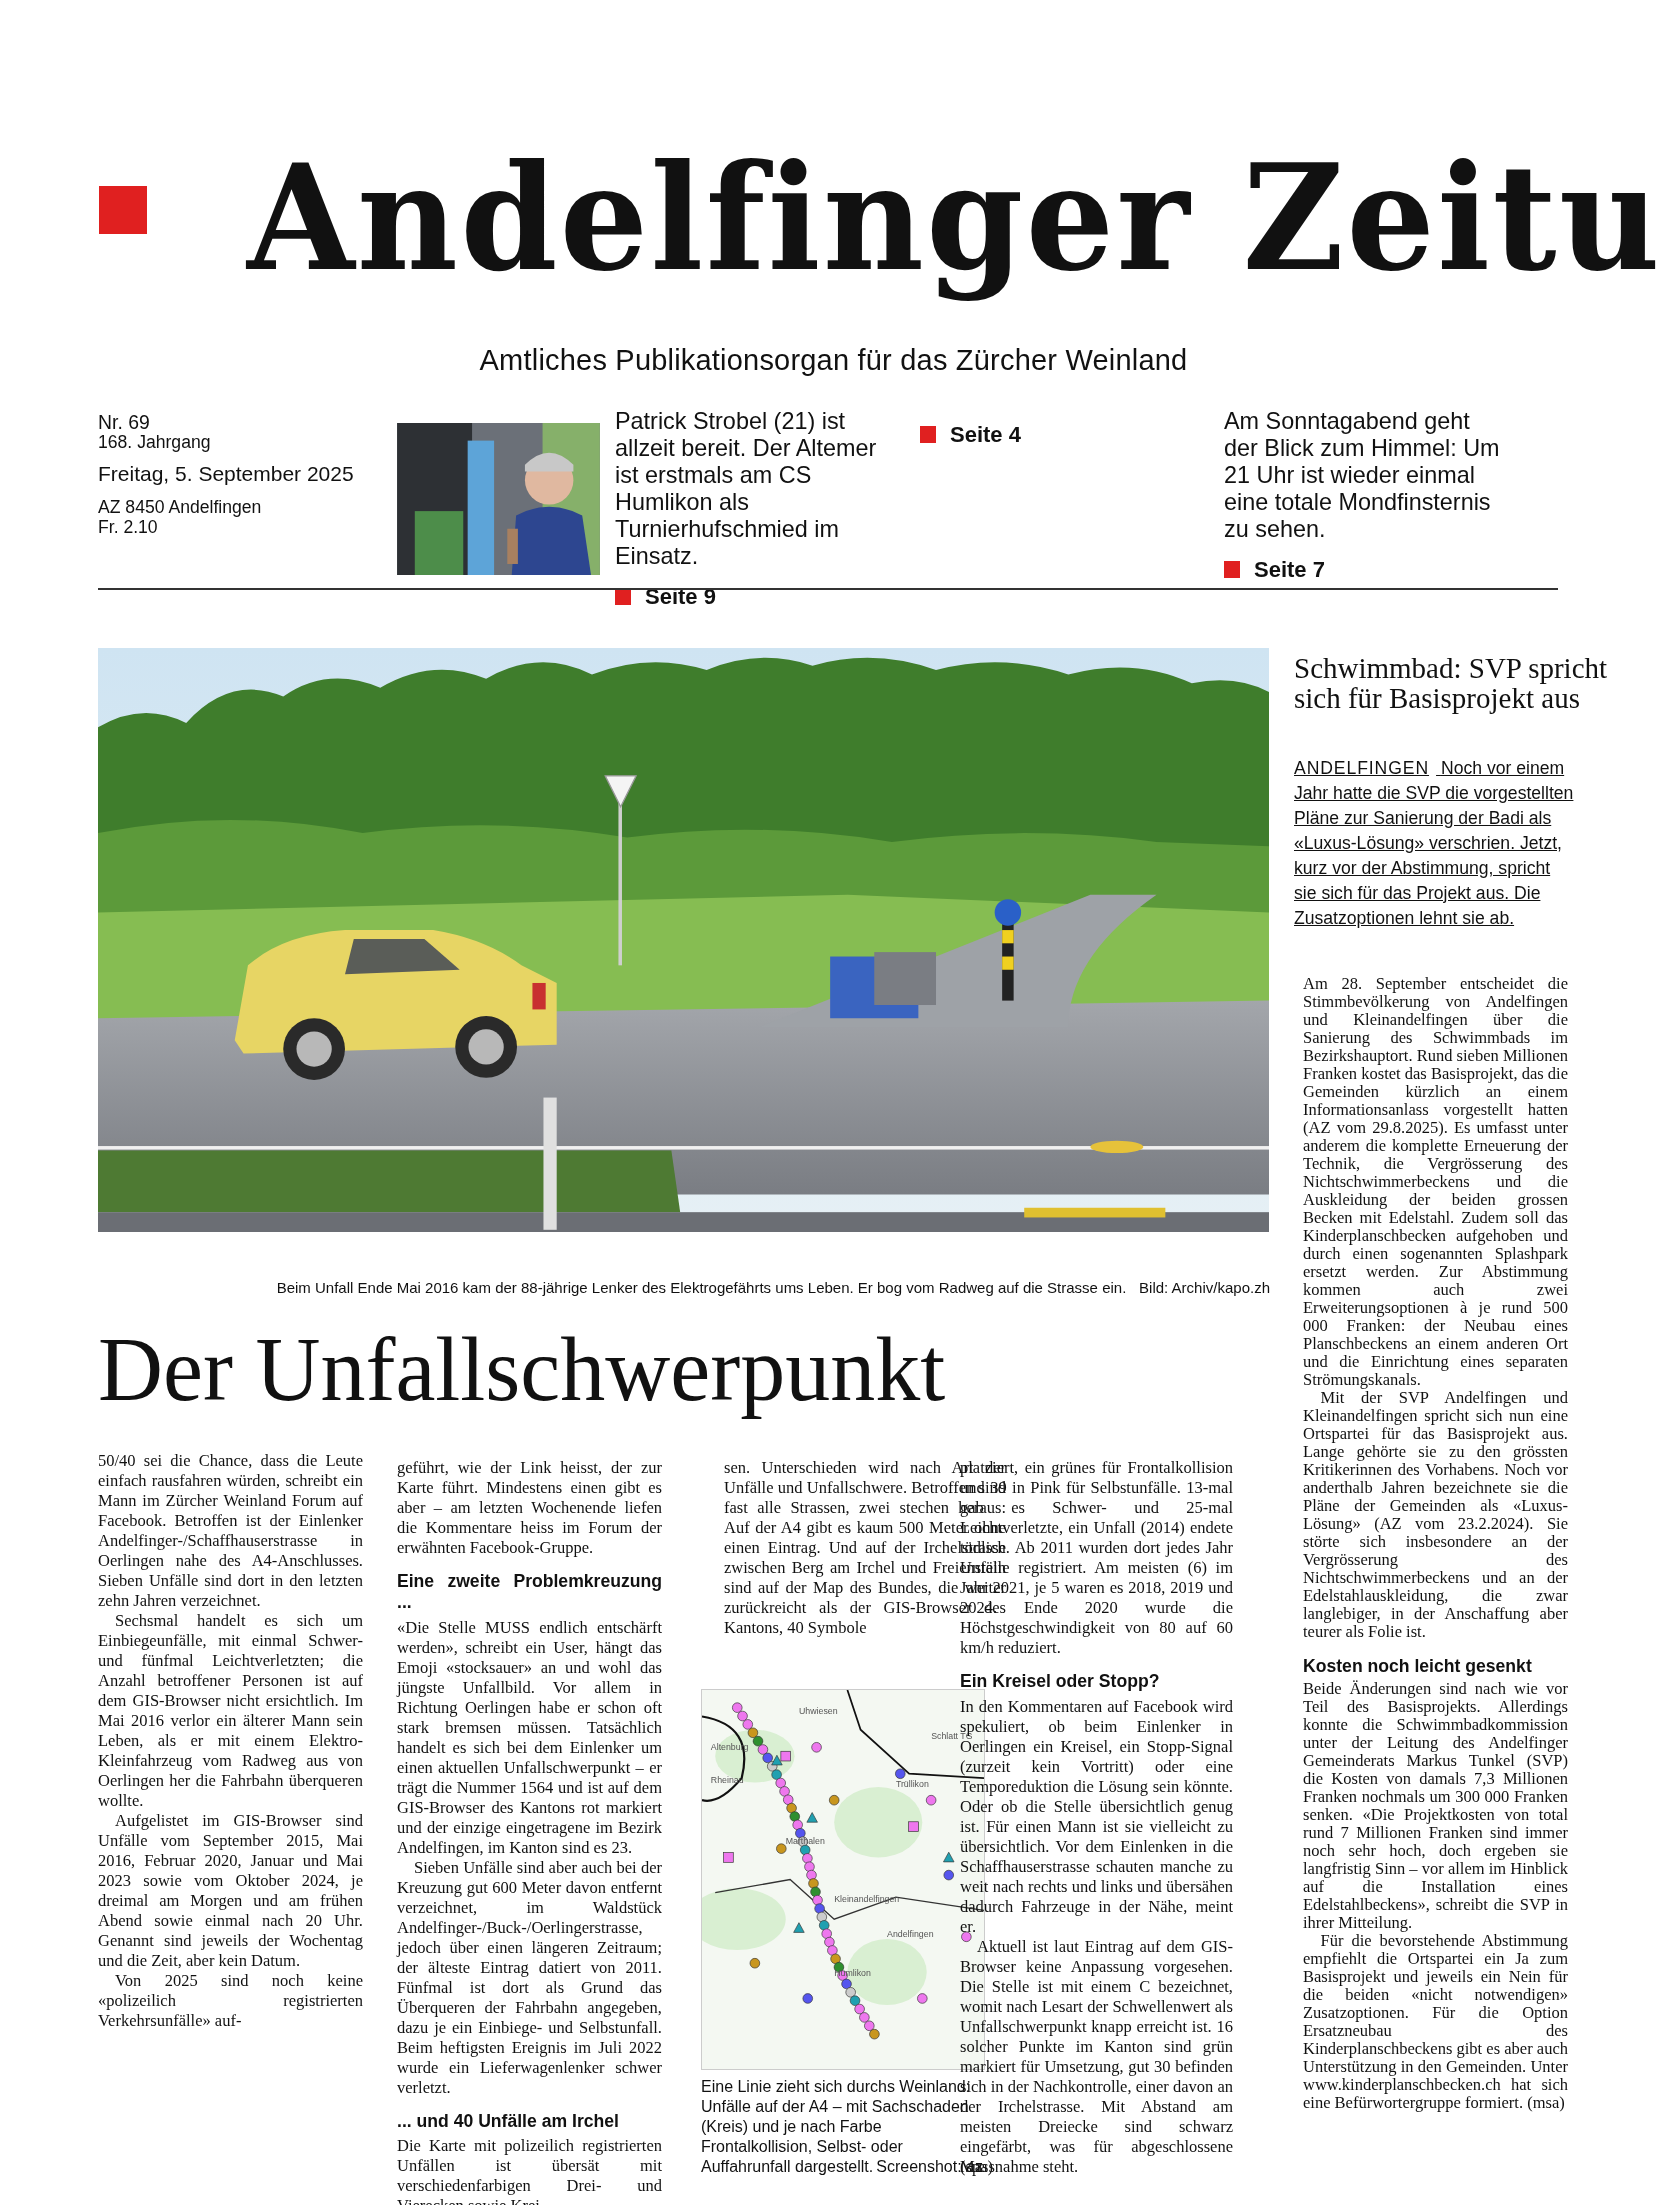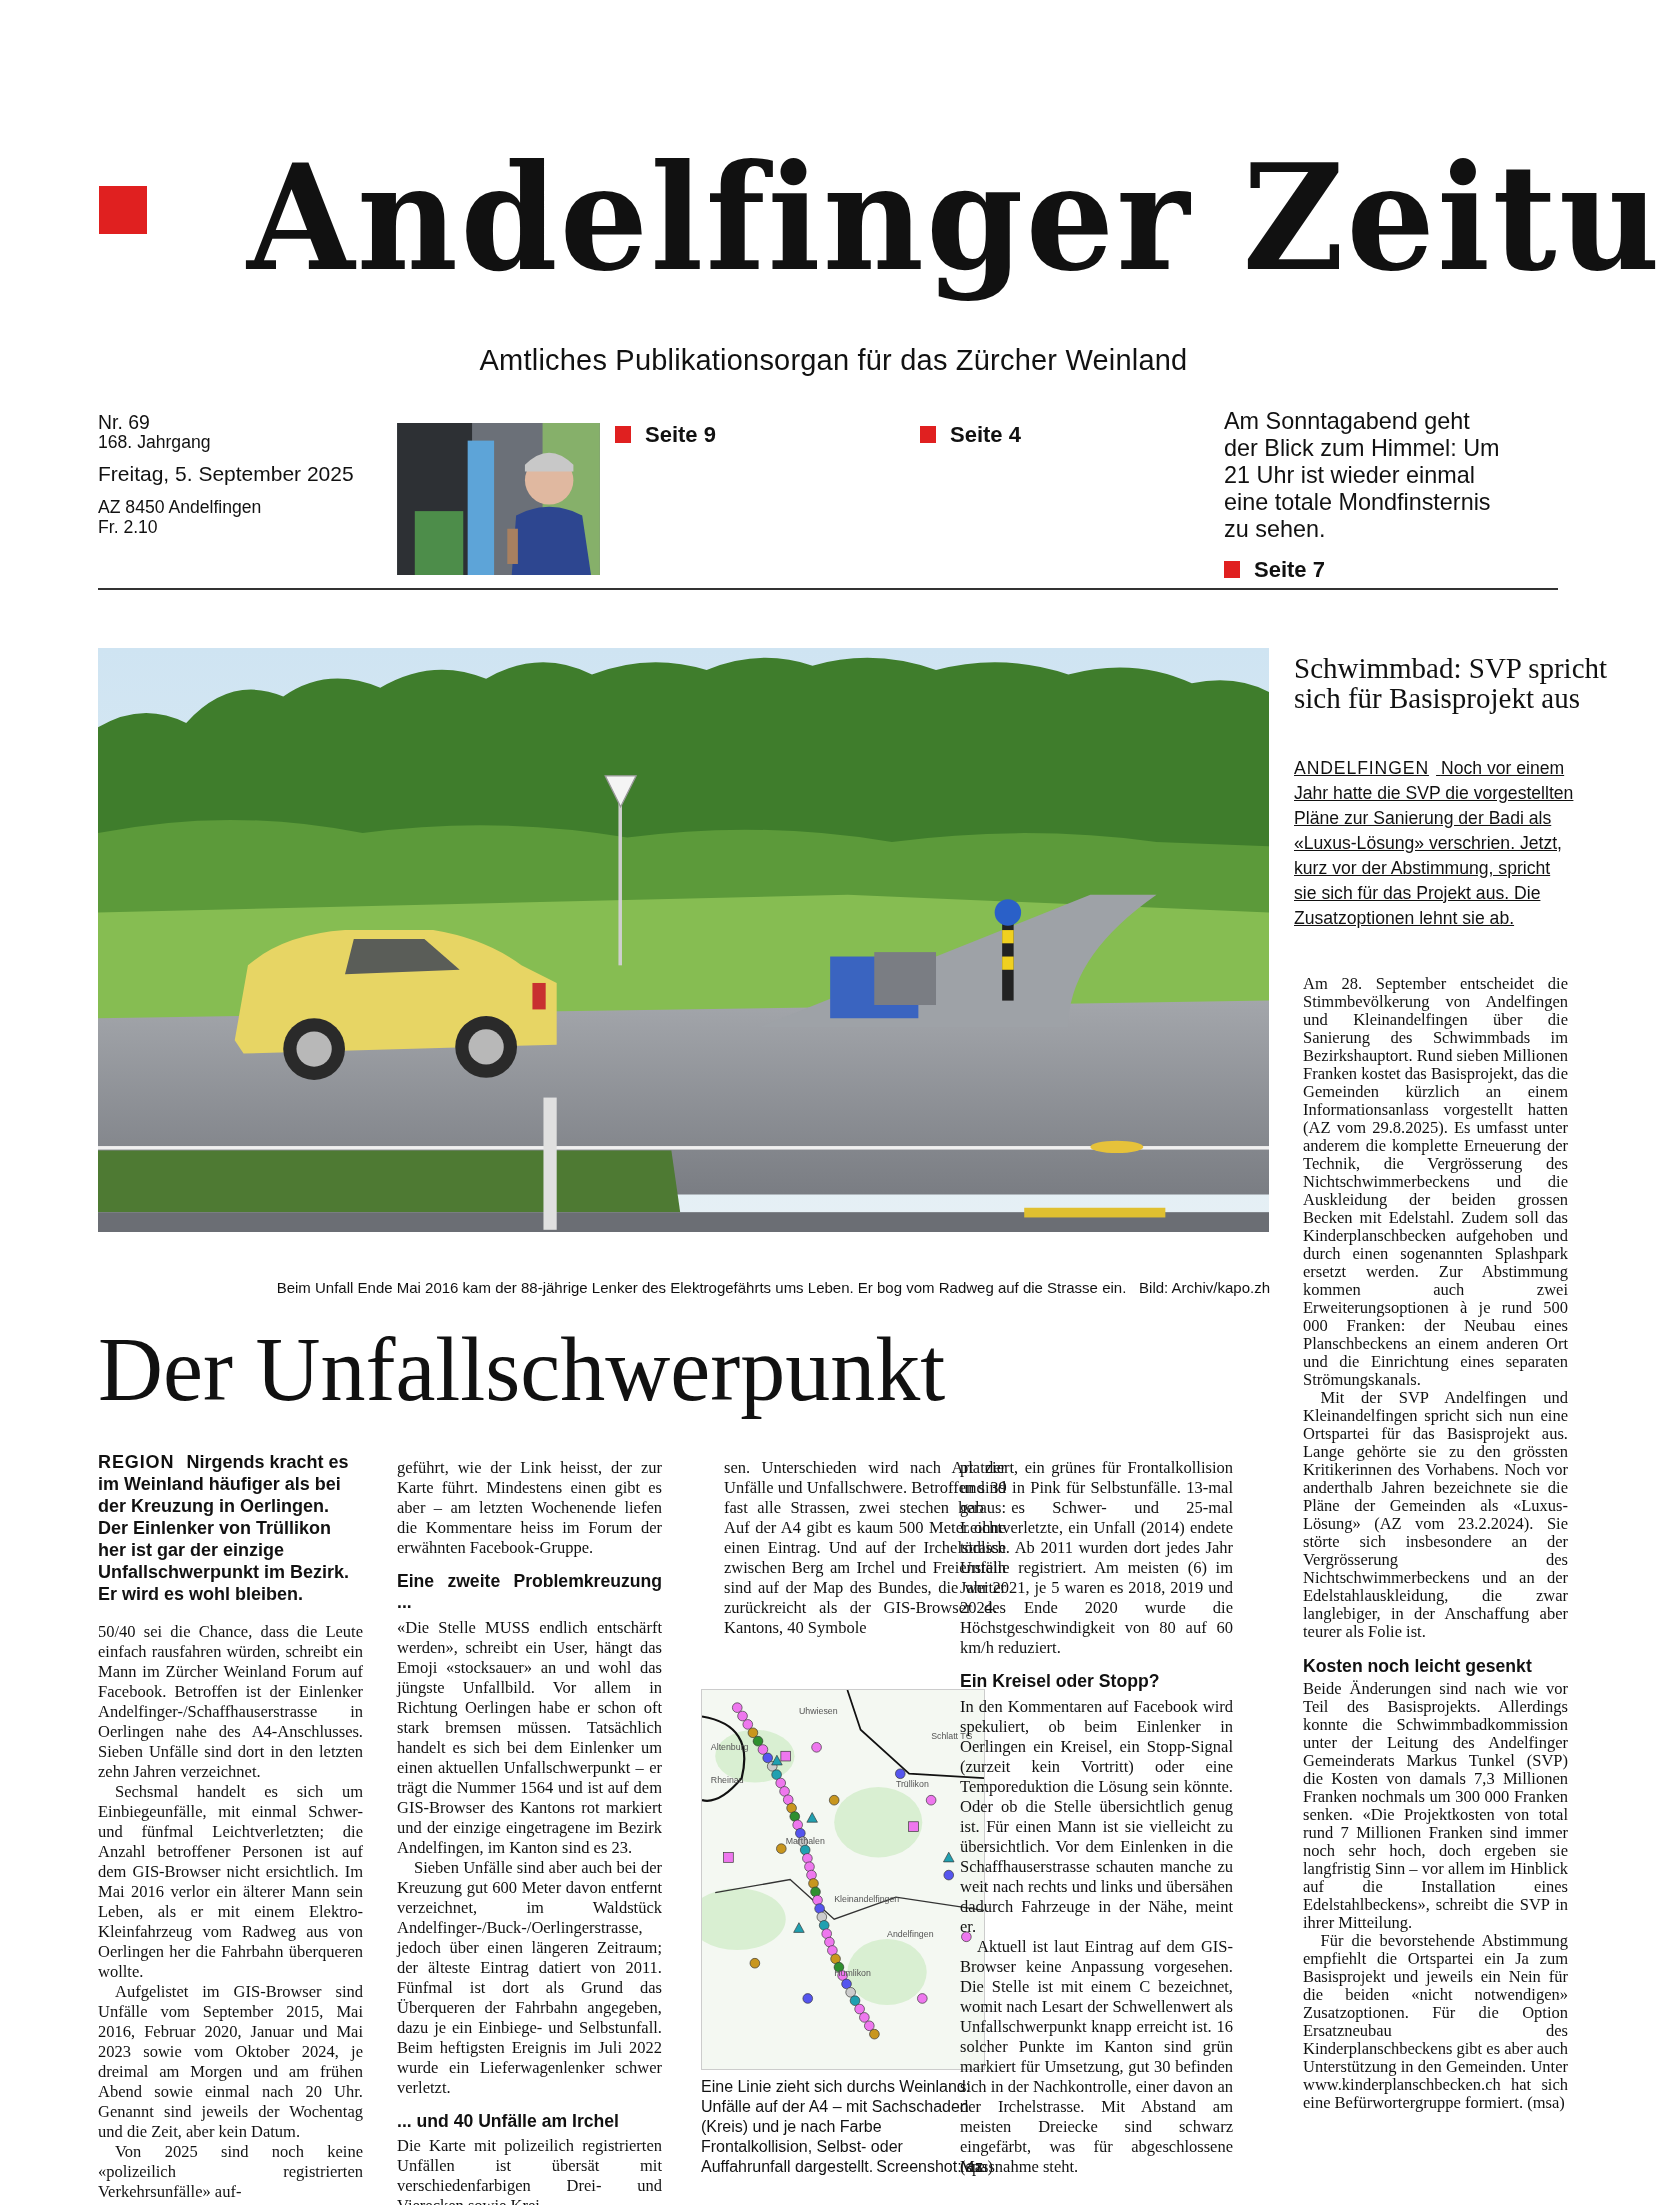--- a/index.html
+++ b/index.html
@@ -75,20 +75,21 @@
     <rect x="160" y="40" width="60" height="305" fill="#5da4d8"></rect>
     <rect x="330" y="0" width="130" height="345" fill="#86b06a"></rect>
     <circle cx="345" cy="130" r="55" fill="#e0b8a0"></circle>
     <path d="M290 95 Q345 40 400 95 L400 110 L290 110 Z" fill="#c8c8c8"></path>
     <path d="M260 345 L270 210 Q345 170 420 210 L440 345 Z" fill="#2d4690"></path>
     <rect x="250" y="240" width="24" height="80" fill="#a88060"></rect>
   </svg>
 </div>
 
 <div class="abs teaser" style="left:615px">
+  <div>Patrick Strobel (21) ist allzeit bereit. Der Altemer ist erstmals am CS Humlikon als Turnierhufschmied im Einsatz.</div>
   <div class="link">
     <span class="sq"></span>
     <span>Seite 9</span>
   </div>
 </div>
 <div class="abs teaser" style="left:920px">
   <div class="link">
     <span class="sq"></span>
     <span>Seite 4</span>
   </div>
@@ -151,24 +152,20 @@
     <rect x="2050" y="700" width="26" height="30" fill="#f0d020"></rect>
     <circle cx="2063" cy="600" r="30" fill="#2a60c8"></circle>
   </svg>
 </div>
 <div class="abs" id="photo-caption">Beim Unfall Ende Mai 2016 kam der 88-jährige Lenker des Elektrogefährts ums Leben. Er bog vom Radweg auf die Strasse ein.</div>
 <div class="abs" id="photo-credit">Bild: Archiv/kapo.zh</div>
 
 <h1 class="abs" id="headline" style="margin:0;font-weight:normal">Der Unfallschwerpunkt</h1>
 
 <div class="abs col" style="left:98px">
-  <div class="lead">
-    <span class="kw">REGION</span>
-    <span>Nirgends kracht es im Weinland häufiger als bei der Kreuzung in Oerlingen. Der Einlenker von Trüllikon her ist gar der einzige Unfallschwerpunkt im Bezirk. Er wird es wohl bleiben.</span>
-  </div>
   <p>50/40 sei die Chance, dass die Leute einfach rausfahren würden, schreibt ein Mann im Zürcher Weinland Forum auf Facebook. Betroffen ist der Einlenker Andelfinger-/Schaffhauserstrasse in Oerlingen nahe des A4-Anschlusses. Sieben Unfälle sind dort in den letzten zehn Jahren verzeichnet.</p>
   <p class="ind">Sechsmal handelt es sich um Einbiegeunfälle, mit einmal Schwer- und fünfmal Leichtverletzten; die Anzahl betroffener Personen ist auf dem GIS-Browser nicht ersichtlich. Im Mai 2016 verlor ein älterer Mann sein Leben, als er mit einem Elektro-Kleinfahrzeug vom Radweg aus von Oerlingen her die Fahrbahn überqueren wollte.</p>
   <p class="ind">Aufgelistet im GIS-Browser sind Unfälle vom September 2015, Mai 2016, Februar 2020, Januar und Mai 2023 sowie vom Oktober 2024, je dreimal am Morgen und am frühen Abend sowie einmal nach 20 Uhr. Genannt sind jeweils der Wochentag und die Zeit, aber kein Datum.</p>
   <p class="ind">Von 2025 sind noch keine «polizeilich registrierten Verkehrsunfälle» auf-</p>
 </div>
 
 <div class="abs col" style="left:397px;top:1458px">
   <p>geführt, wie der Link heisst, der zur Karte führt. Mindestens einen gibt es aber – am letzten Wochenende liefen die Kommentare heiss im Forum der erwähnten Facebook-Gruppe.</p>
   <div class="subhead">Eine zweite Problemkreuzung ...</div>
   <p>«Die Stelle MUSS endlich entschärft werden», schreibt ein User, hängt das Emoji «stocksauer» an und wohl das jüngste Unfallbild. Vor allem in Richtung Oerlingen habe er schon oft stark bremsen müssen. Tatsächlich handelt es sich bei dem Einlenker um einen aktuellen Unfallschwerpunkt – er trägt die Nummer 1564 und ist auf dem GIS-Browser des Kantons rot markiert und der einzige eingetragene im Bezirk Andelfingen, im Kanton sind es 23.</p>

